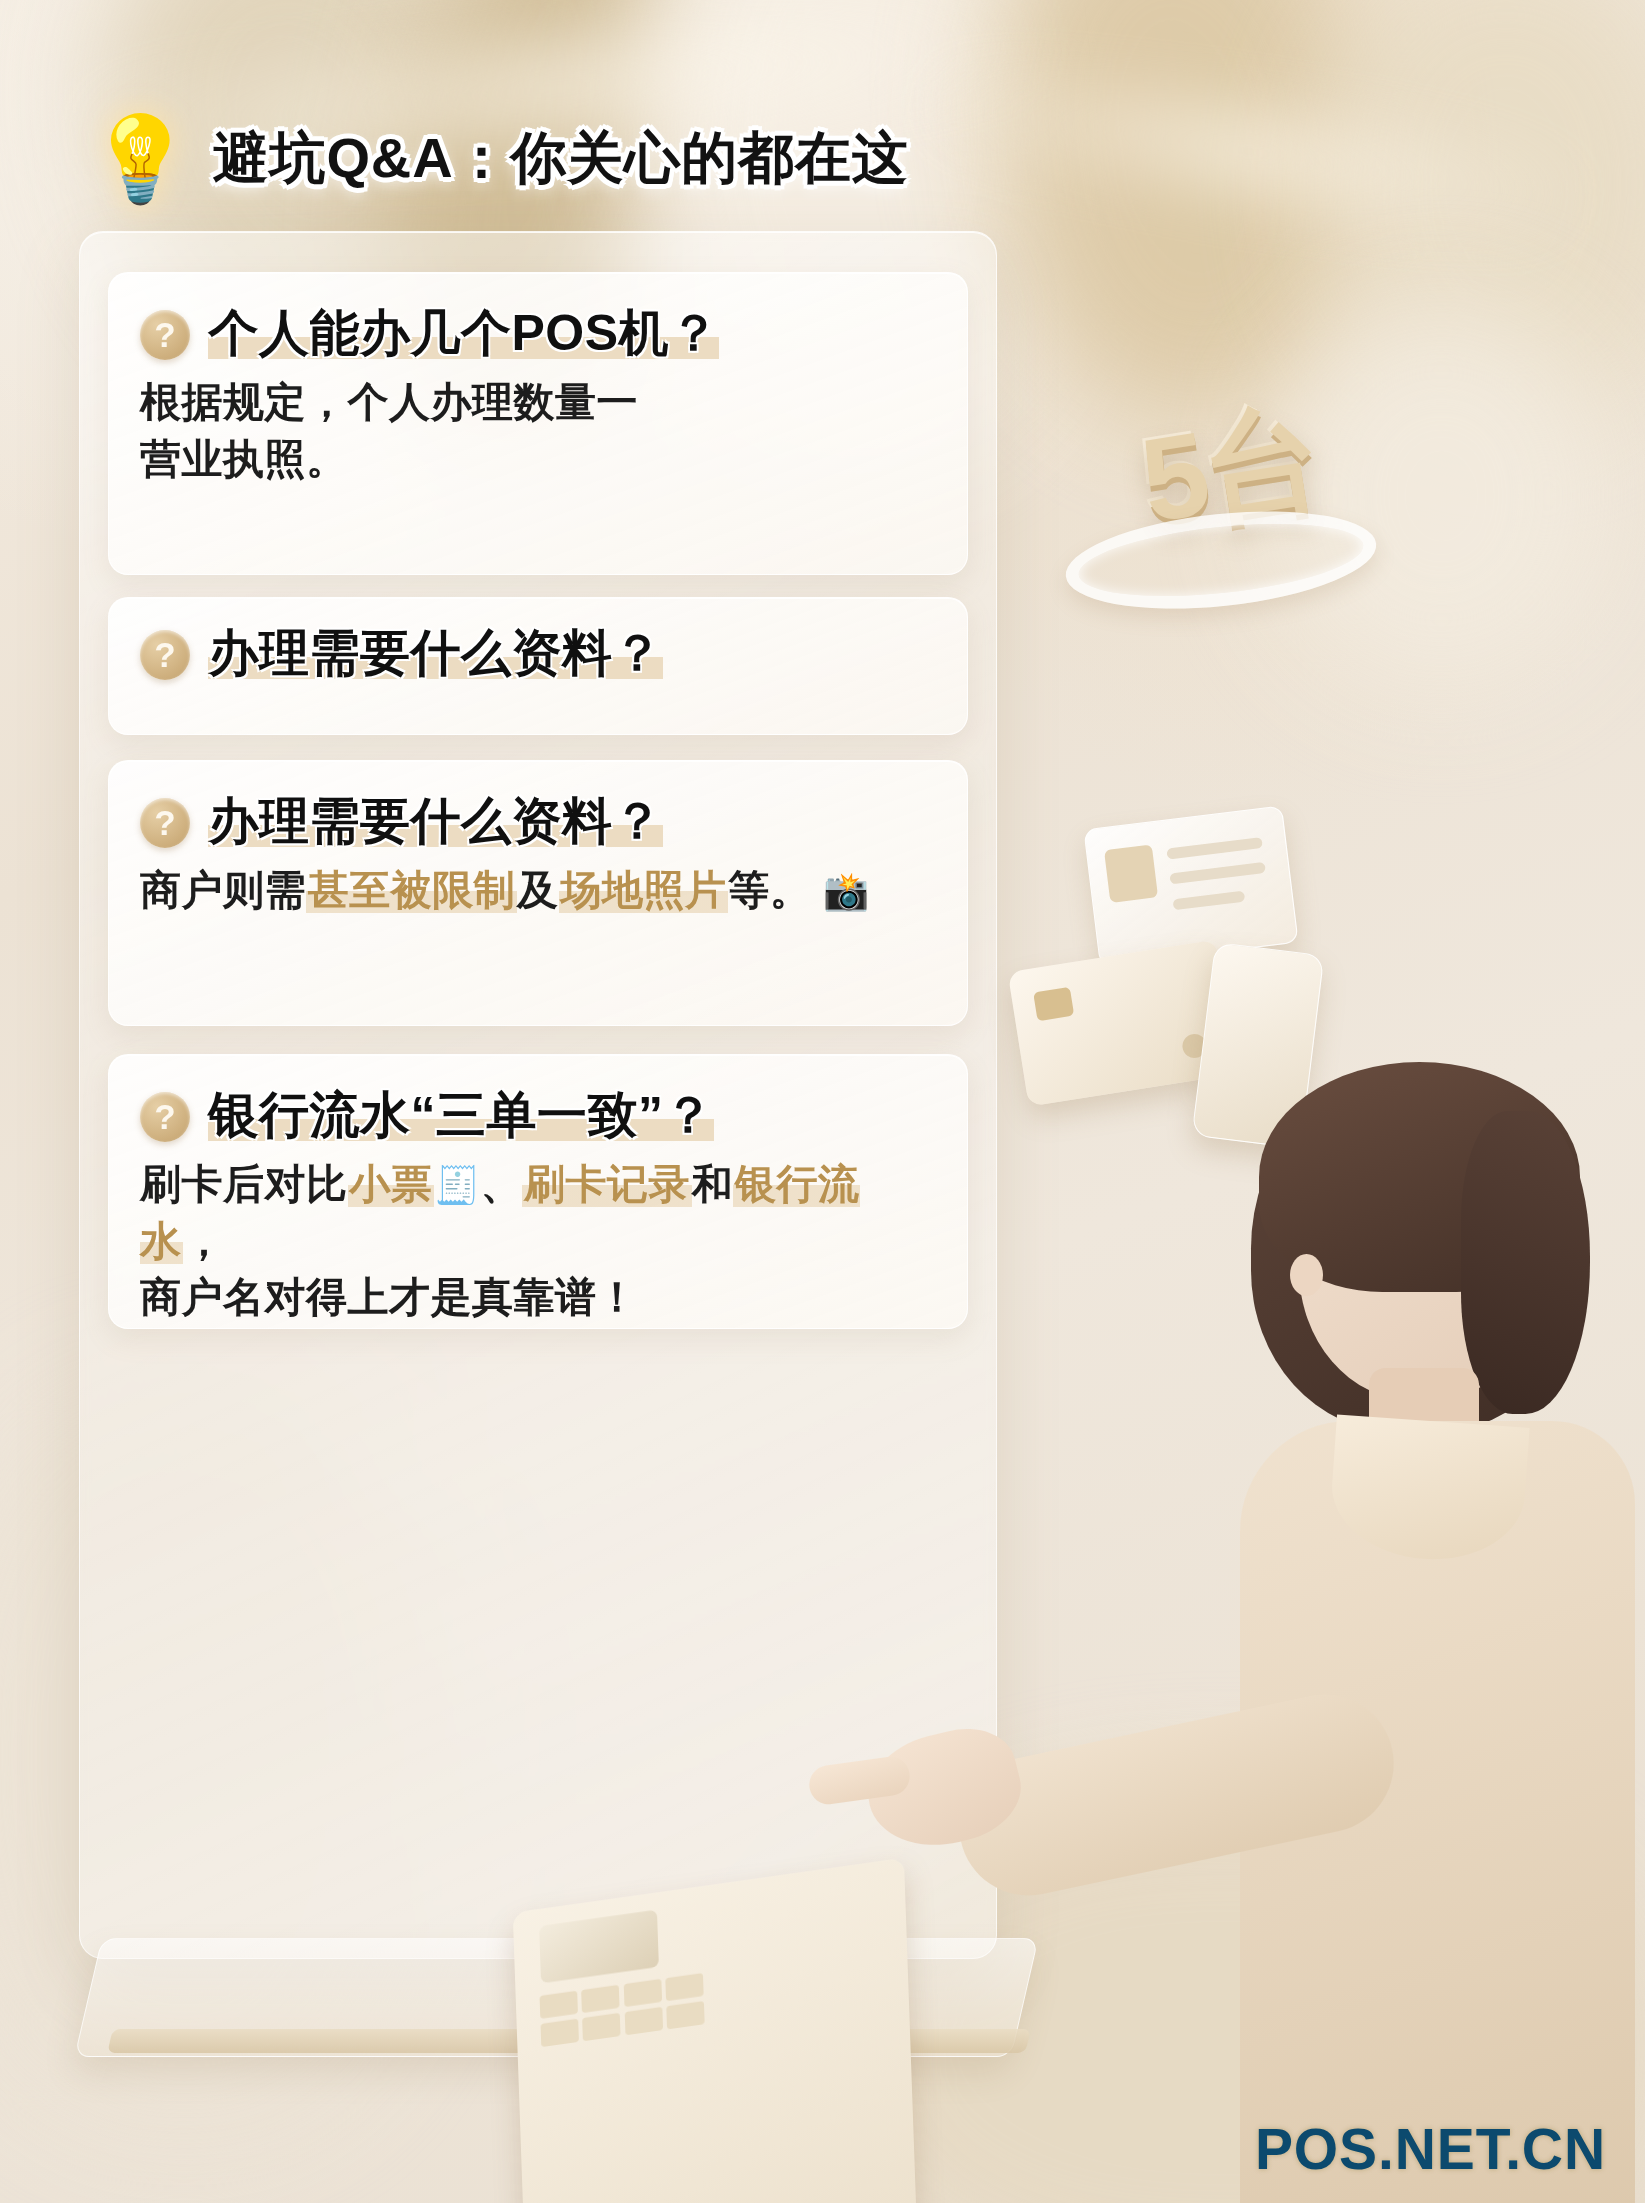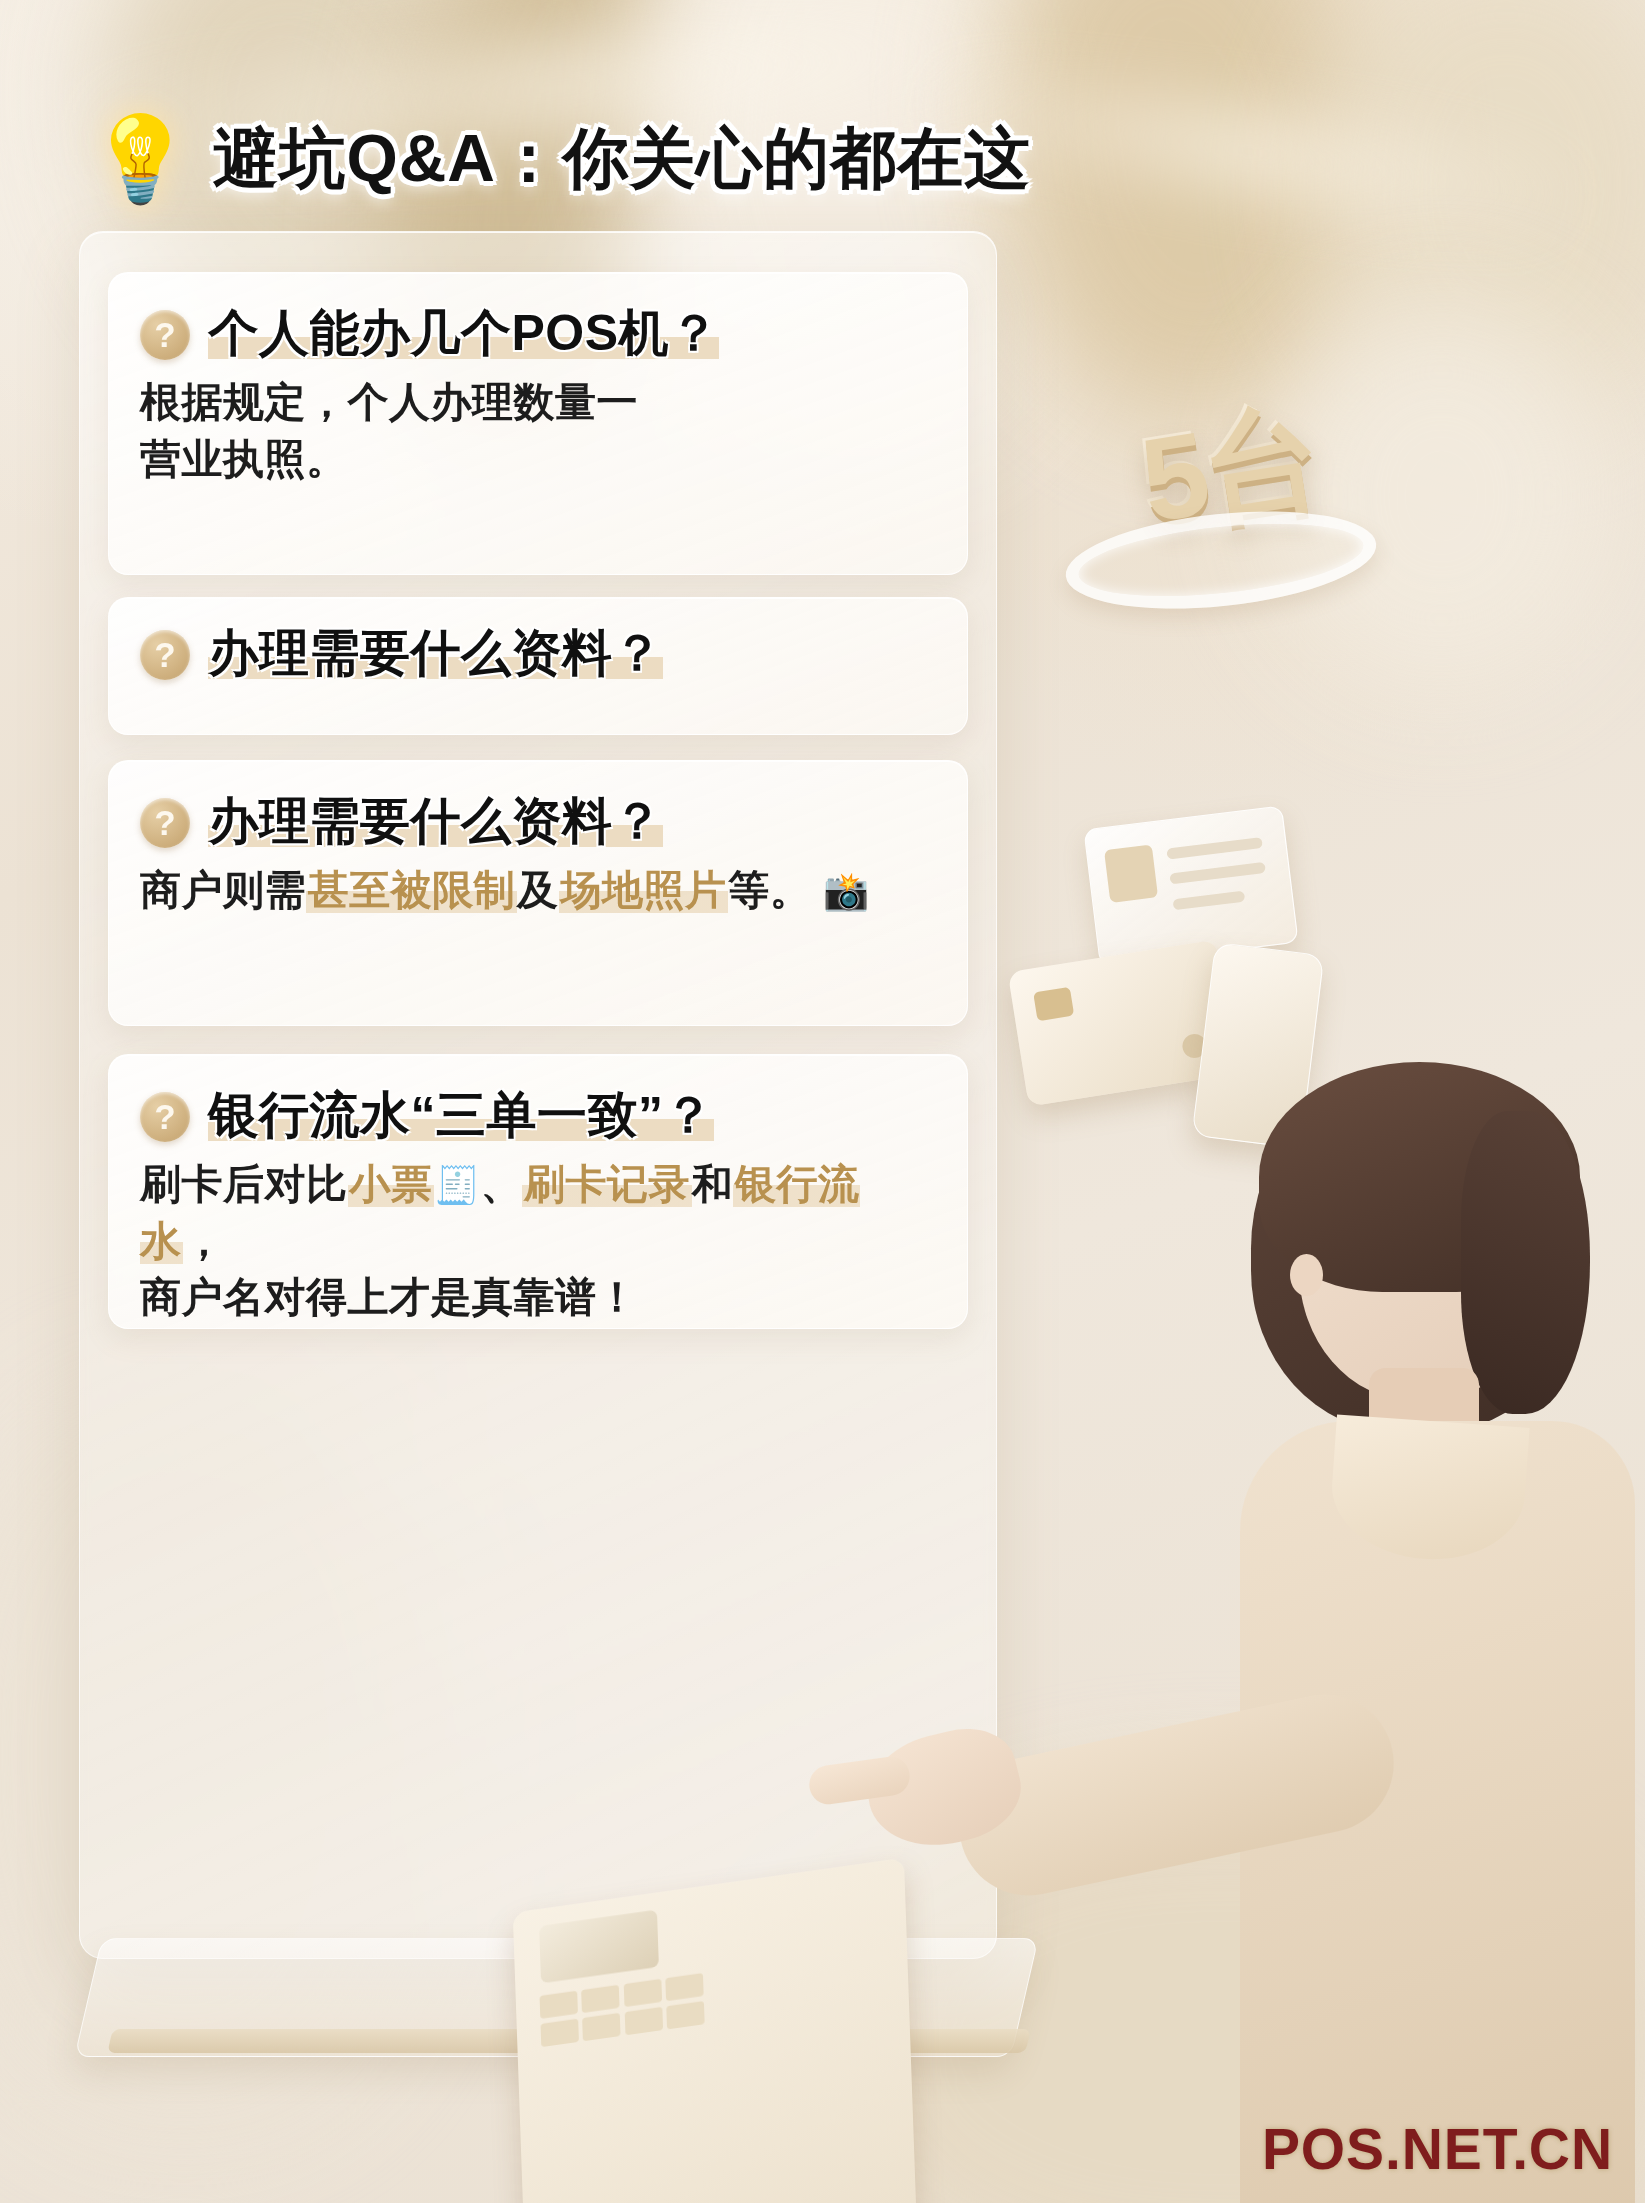--- a/index.html
+++ b/index.html
@@ -56,21 +56,21 @@
     border-radius:7.3px; transform:skewX(-13deg); opacity:.85;
   }
 
   
   #title-row{
     position:absolute; left:88px; top:99px; width:1029px; height:119px;
     display:flex; align-items:center; gap:20px;
   }
   #bulb{ font-size:84px; line-height:1; filter:drop-shadow(0 0 16.5px rgba(255,225,160,.95)); }
   #title-text{
-    font-size:66px; font-weight:bold; color:#121212; letter-spacing:0.9px;
+    font-size:56px; font-weight:bold; color:#121212; letter-spacing:0.9px;
     white-space:nowrap;
     text-shadow:
       -3.7px -3.7px 0 #fff, 3.7px -3.7px 0 #fff, -3.7px 3.7px 0 #fff, 3.7px 3.7px 0 #fff,
       0 -4.6px 0 #fff, 0 4.6px 0 #fff, -4.6px 0 0 #fff, 4.6px 0 0 #fff,
       0 5.5px 14.7px rgba(255,255,255,.9);
   }
 
   
   .card{
     position:absolute; left:108px; width:860px;
@@ -222,22 +222,22 @@
   }
   #pos .screen{
     position:absolute; left:26px; top:16.5px; width:119px; height:57px;
     background:linear-gradient(150deg,#f3ecdd,#ddd0b6); border-radius:7.3px;
   }
   #pos .keys{ position:absolute; left:24px; top:86px; width:165px; height:51px; display:grid; grid-template-columns:repeat(4,1fr); grid-template-rows:repeat(2,1fr); gap:4.6px;}
   #pos .keys i{ background:#e9dcc2; border-radius:3.7px; display:block;}
 
   
   #watermark{
-    position:absolute; right:33px; bottom:22px;
-    font-size:57px; font-weight:bold; color:#7f1d1d;
+    position:absolute; right:40px; bottom:22px;
+    font-size:57px; font-weight:bold; color:#0c4a6e;
     letter-spacing:0.9px;
     text-shadow:0 0 5.5px rgba(120,100,20,.35);
   }
 </style>
 </head>
 <body>
 
 <div id="bg">
   <div class="base"></div>
   <div class="blob b1"></div>

